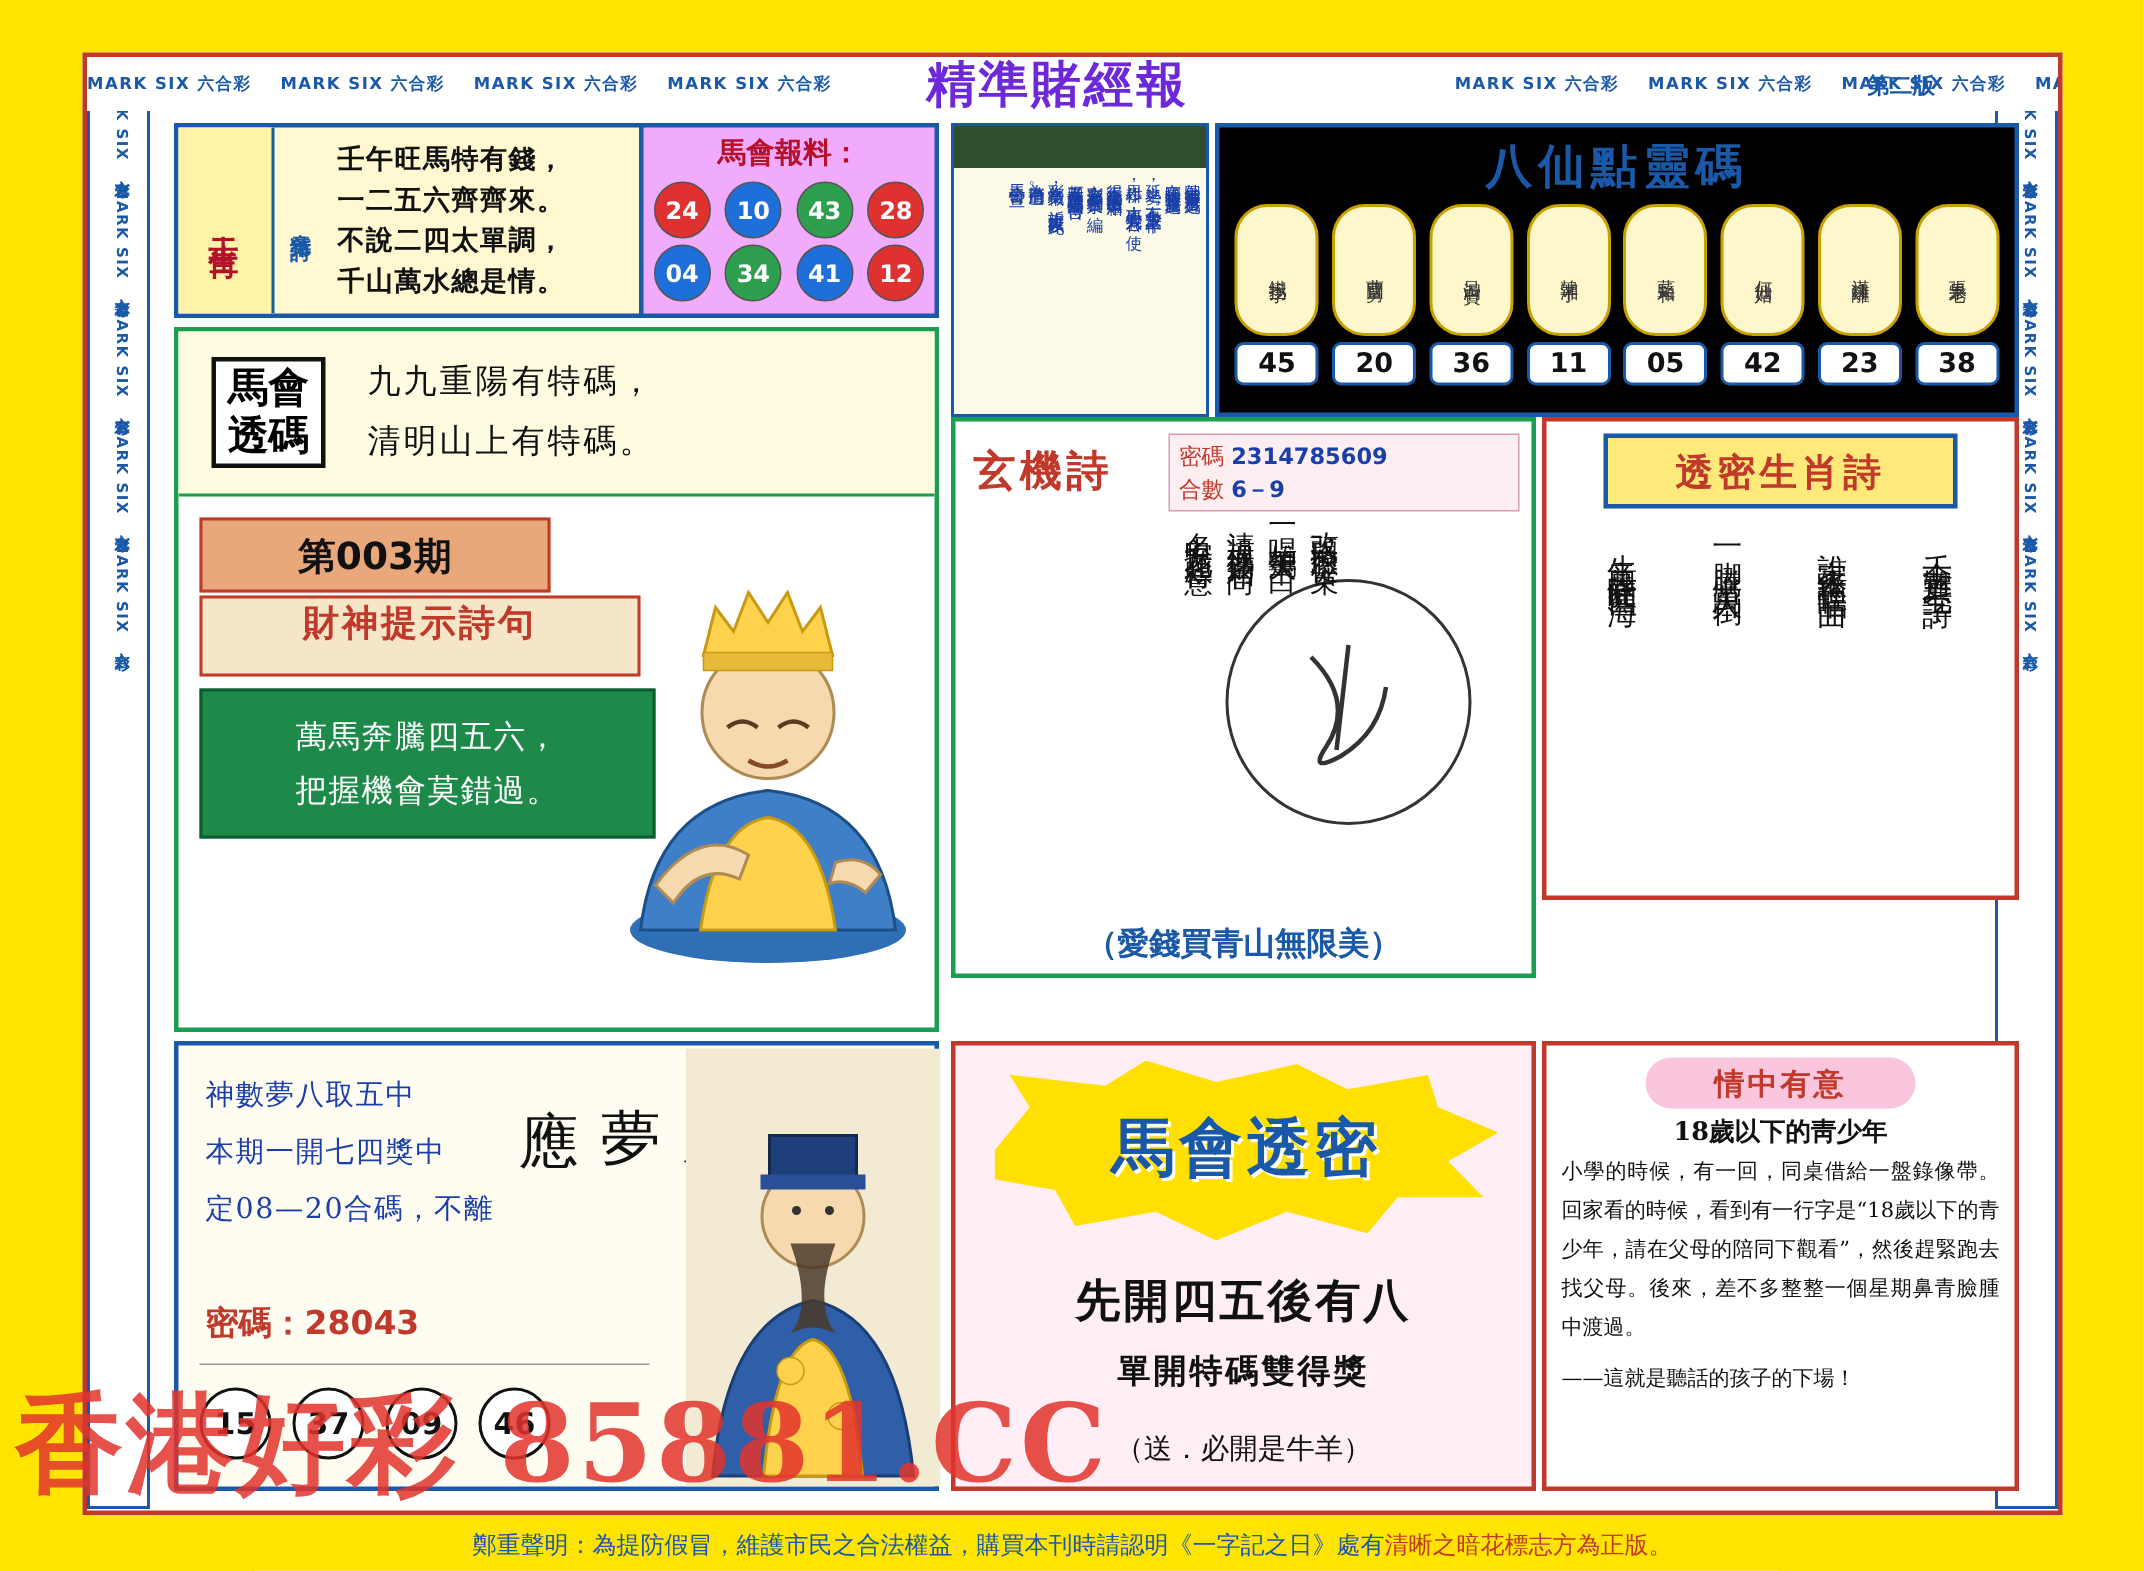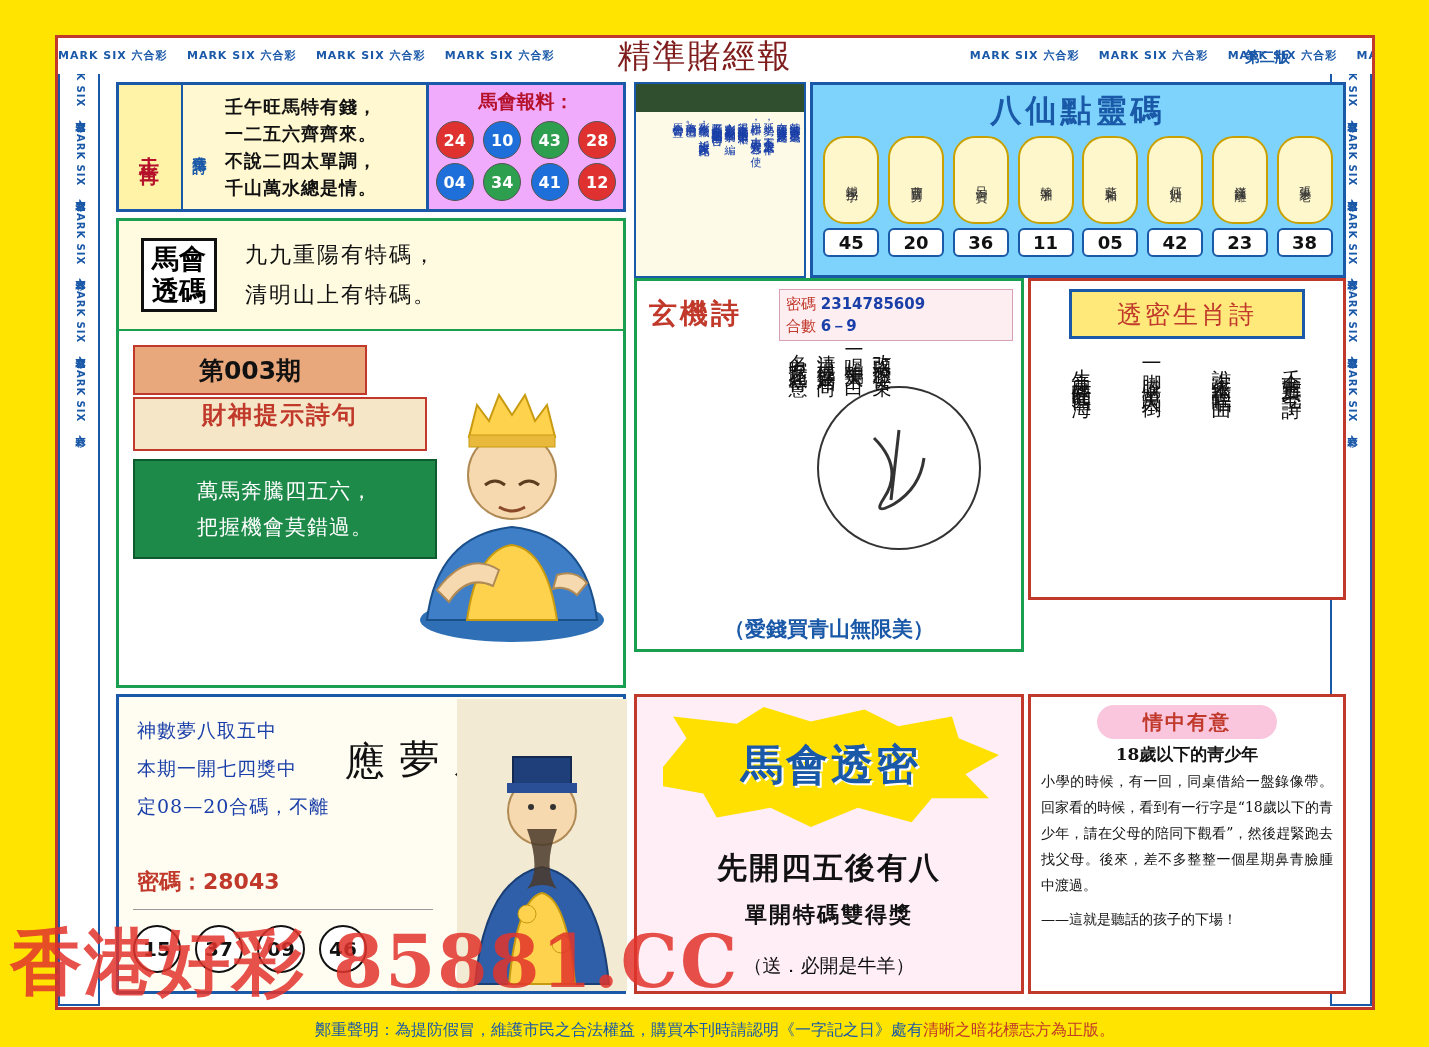--- a/index.html
+++ b/index.html
@@ -7,21 +7,21 @@
   .page{position:absolute;left:0;top:0;width:1429px;height:1047px;background:#ffe400;}
   .frame{position:absolute;left:55px;top:35px;width:1320px;height:975px;border:3px solid #c0392b;background:#fff;box-sizing:border-box;}
   
   .rail{position:absolute;top:38px;width:42px;height:968px;background:#ffffff;border:2px solid #1a58a8;box-sizing:border-box;overflow:hidden;}
   .rail.left{left:58px;}
   .rail.right{left:1330px;}
   .rail .vtext{writing-mode:vertical-rl;text-orientation:mixed;font-size:10px;color:#1a58a8;font-weight:bold;letter-spacing:1px;padding:4px 0;line-height:40px;white-space:nowrap;}
   .toprail{position:absolute;left:58px;top:38px;width:1314px;height:36px;background:#fff;overflow:hidden;}
   .toprail .htext{font-size:11px;color:#1a58a8;font-weight:bold;letter-spacing:1px;white-space:nowrap;line-height:36px;}
   .masthead{position:absolute;left:540px;top:36px;width:330px;height:40px;text-align:center;}
-  .masthead .t{font-family:"DejaVu Serif","Liberation Serif",serif;font-size:33px;font-weight:normal;color:#7f1d1d;line-height:40px;letter-spacing:2px;text-shadow:1px 1px 0 #fff;}
+  .masthead .t{font-family:"DejaVu Serif","Liberation Serif",serif;font-size:33px;font-weight:bold;color:#6d28d9;line-height:40px;letter-spacing:2px;text-shadow:1px 1px 0 #fff;}
   .edition{position:absolute;left:1245px;top:48px;font-size:15px;color:#1a58a8;font-weight:bold;}
   .content{position:absolute;left:100px;top:78px;width:1230px;height:890px;margin-left:16px;}
   .box{position:absolute;box-sizing:border-box;}
   
   #zodiac{left:0px;top:4px;width:510px;height:130px;background:#fff8d0;border:3px solid #1a58a8;display:flex;}
   #zodiac .lbl{width:62px;border-right:2px solid #1a58a8;display:flex;align-items:center;justify-content:center;background:#fff3a8;}
   #zodiac .lbl .v{writing-mode:vertical-rl;font-size:20px;font-weight:bold;color:#b5112a;letter-spacing:3px;font-family:"DejaVu Serif","Liberation Serif",serif;}
   #zodiac .lbl2{width:34px;display:flex;align-items:center;justify-content:center;}
   #zodiac .lbl2 .v{writing-mode:vertical-rl;font-size:14px;font-weight:bold;color:#1a58a8;letter-spacing:2px;}
   #zodiac .poem{flex:1;display:flex;flex-direction:column;justify-content:center;padding:4px 8px;}
@@ -33,21 +33,21 @@
   .ball{width:36px;height:36px;border-radius:50%;display:flex;align-items:center;justify-content:center;font-size:16px;font-weight:bold;color:#fff;border:1px solid #555;}
   .ball.red{background:#e03131;}
   .ball.blue{background:#1e6fd9;}
   .ball.green{background:#2e9e4f;}
   
   #essay{left:518px;top:4px;width:172px;height:196px;background:#fdfbe8;border:2px solid #1a58a8;overflow:hidden;}
   #essay .pic{height:28px;background:#2f4f2f;}
   #essay .txt{display:flex;flex-direction:row-reverse;padding:2px 3px;height:160px;}
   #essay .txt span{writing-mode:vertical-rl;font-size:11px;line-height:13px;color:#1a3fa8;letter-spacing:1px;}
   
-  #baxian{left:694px;top:4px;width:536px;height:196px;background:#7dd3fc;border:3px solid #1a58a8;}
+  #baxian{left:694px;top:4px;width:536px;height:196px;background:#000000;border:3px solid #1a58a8;}
   #baxian .hd{text-align:center;font-size:31px;font-weight:bold;color:#1a58a8;padding:5px 0 2px;font-family:"DejaVu Serif","Liberation Serif",serif;letter-spacing:4px;}
   #baxian .cells{display:flex;justify-content:space-around;padding:2px 6px;}
   #baxian .cell{width:56px;text-align:center;}
   #baxian .name{background:#fff7cc;border:2px solid #c8a000;border-radius:22px;height:84px;display:flex;align-items:center;justify-content:center;margin-bottom:4px;}
   #baxian .name span{writing-mode:vertical-rl;font-size:12px;color:#333;letter-spacing:2px;}
   #baxian .num{background:#fff;border:2px solid #1a58a8;border-radius:6px;font-size:18px;font-weight:bold;color:#111;padding:2px 0;}
   
   #mahui{left:0px;top:140px;width:510px;height:470px;background:#ffffff;border:3px solid #1a9e4f;}
   #mahui .top{display:flex;background:#fffbe0;border-bottom:2px solid #1a9e4f;height:108px;}
   #mahui .tag{width:120px;display:flex;align-items:center;justify-content:center;}
@@ -70,21 +70,21 @@
   #xuanji .codebox{position:absolute;right:8px;top:8px;width:220px;background:#fdeef2;border:1px solid #d9a0b5;padding:3px 6px;}
   #xuanji .codebox div{font-size:15px;color:#c0392b;line-height:22px;}
   #xuanji .codebox b{color:#1a3fa8;}
   #xuanji .poem{position:absolute;left:150px;top:58px;display:flex;flex-direction:row-reverse;gap:4px;}
   #xuanji .poem span{writing-mode:vertical-rl;font-size:19px;line-height:24px;color:#111;font-family:"DejaVu Serif","Liberation Serif",serif;letter-spacing:4px;}
   #xuanji .foot{position:absolute;left:0;right:0;bottom:6px;text-align:center;font-size:21px;color:#1a58a8;font-weight:bold;font-family:"DejaVu Serif","Liberation Serif",serif;}
   #xuanji .circle{position:absolute;left:180px;top:105px;width:160px;height:160px;border:2px solid #333;border-radius:50%;}
   
   #toumi{left:912px;top:200px;width:318px;height:322px;background:#fff;border:3px solid #c0392b;}
   #toumi .hd{margin:8px auto 4px;width:230px;height:44px;background:#ffe97a;border:3px solid #1a58a8;display:flex;align-items:center;justify-content:center;}
-  #toumi .hd span{font-size:25px;font-weight:normal;color:#c0392b;letter-spacing:3px;font-family:"DejaVu Serif","Liberation Serif",serif;}
+  #toumi .hd span{font-size:25px;font-weight:bold;color:#c0392b;letter-spacing:3px;font-family:"DejaVu Serif","Liberation Serif",serif;}
   #toumi .poem{display:flex;flex-direction:row-reverse;justify-content:space-around;padding:10px 16px;}
   #toumi .poem span{writing-mode:vertical-rl;font-size:20px;line-height:26px;color:#111;font-family:"DejaVu Serif","Liberation Serif",serif;letter-spacing:5px;}
   
   #dream{left:0px;top:616px;width:510px;height:300px;background:#fffdf2;border:3px solid #1a58a8;}
   #dream .lines{position:absolute;left:18px;top:14px;width:300px;}
   #dream .lines div{font-size:19px;color:#1a3fa8;line-height:38px;font-family:"DejaVu Serif","Liberation Serif",serif;letter-spacing:1px;}
   #dream .code{position:absolute;left:18px;top:170px;font-size:22px;color:#c0392b;font-weight:bold;}
   #dream .hr{position:absolute;left:14px;top:212px;width:300px;border-top:1px solid #999;}
   #dream .nums{position:absolute;left:14px;top:228px;display:flex;gap:14px;}
   #dream .nums .n{width:44px;height:44px;border:2px solid #111;border-radius:50%;display:flex;align-items:center;justify-content:center;font-size:20px;font-weight:bold;color:#111;background:#fff;}

